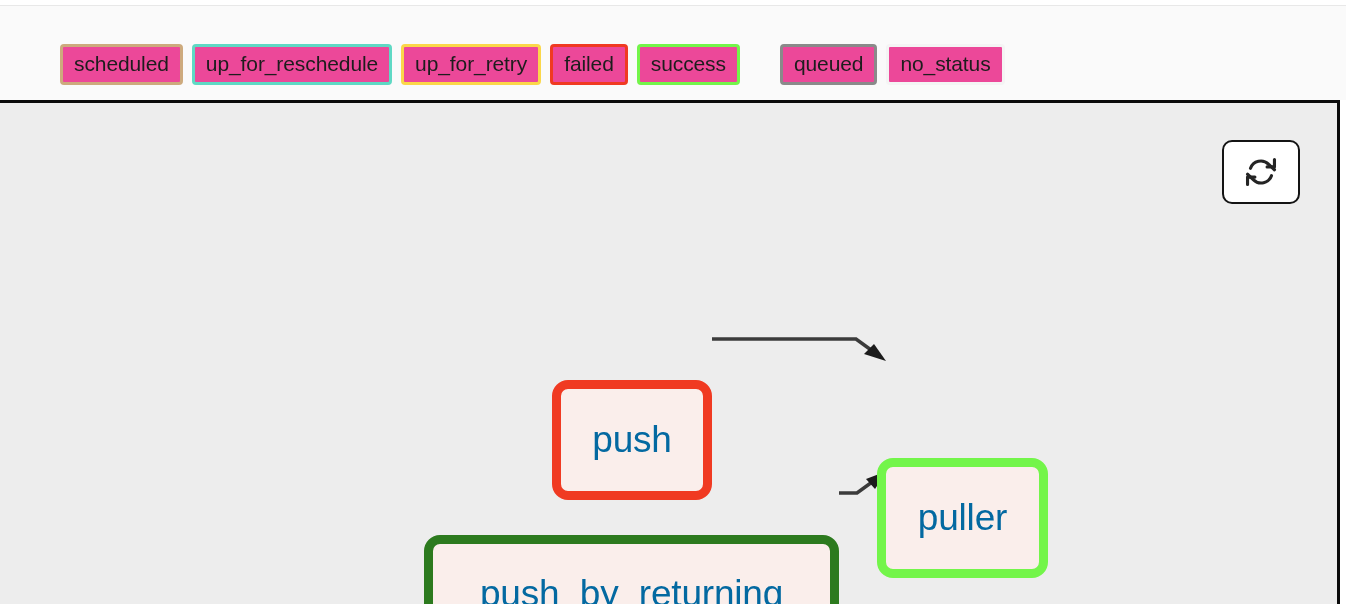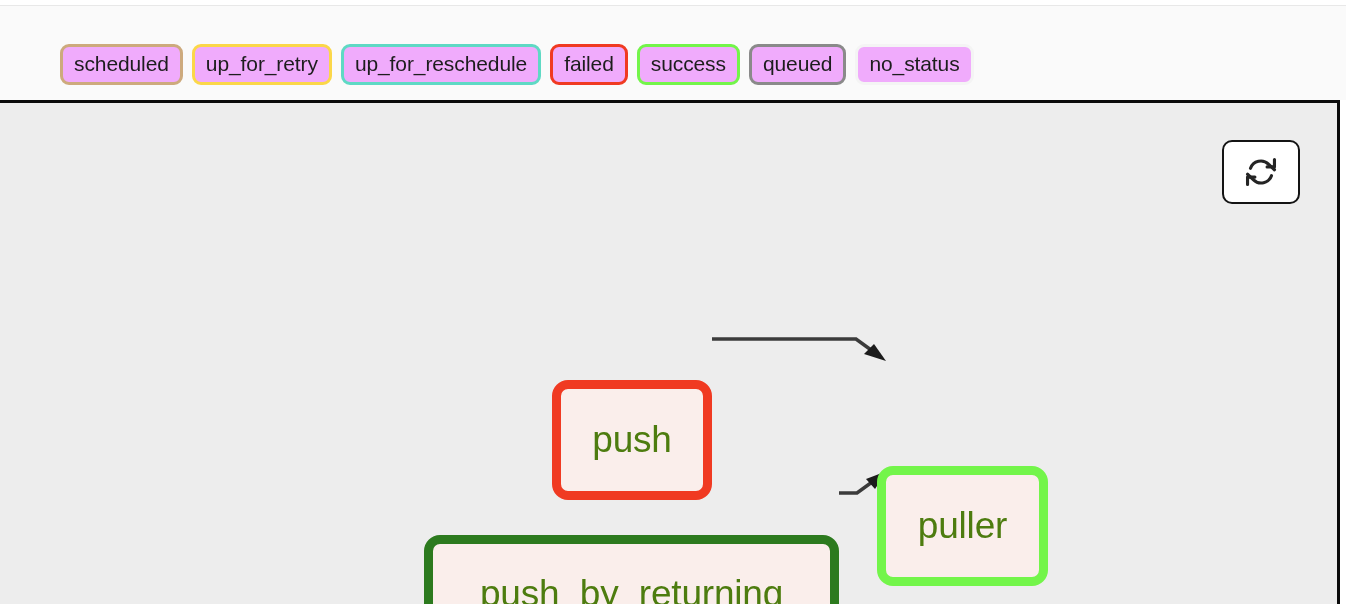--- a/index.html
+++ b/index.html
@@ -37,24 +37,24 @@
   }
   #legend-list {
     position: absolute;
     left: 60px;
     top: 38px;
     display: flex;
     align-items: center;
     gap: 9px;
   }
   .legend-pill {
-    background: #f0abfc;
+    background: #ec4899;
     border-style: solid;
     border-width: 3px;
-    border-radius: 9px;
+    border-radius: 4px;
     padding: 4px 11px 5px 11px;
     font-size: 21px;
     line-height: 26px;
     color: #1d1d1d;
     white-space: nowrap;
     letter-spacing: -0.1px;
   }
 
   
   #graph-canvas {
@@ -106,21 +106,21 @@
     border-radius: 16px;
     display: flex;
     align-items: center;
     justify-content: center;
     box-sizing: border-box;
     cursor: pointer;
   }
   .node-label {
     font-size: 37px;
     line-height: 40px;
-    color: #4d7c0f;
+    color: #0369a1;
     white-space: nowrap;
     letter-spacing: -0.2px;
   }
 
   #node-push {
     left: 552px;
     top: 277px;
     width: 160px;
     height: 120px;
     border-width: 9px;
@@ -145,30 +145,30 @@
 
 <div id="top-rule"></div>
 
 <div id="legend-bar">
   <div id="legend-list">
 
     <span class="legend-pill" style="border-color: rgb(205, 170, 125);">scheduled</span>
 
 
 
+    <span class="legend-pill" style="border-color: rgb(95, 217, 196);">up_for_reschedule</span>
+
     <span class="legend-pill" style="border-color: rgb(251, 215, 73);">up_for_retry</span>
 
-    <span class="legend-pill" style="border-color: rgb(95, 217, 196);">up_for_reschedule</span>
-
     <span class="legend-pill" style="border-color: rgb(240, 58, 34);">failed</span>
 
 
     <span class="legend-pill" style="border-color: rgb(115, 245, 74);">success</span>
 
-    <span class="legend-pill" style="border-color: rgb(138, 138, 138);">queued</span>
+    <span class="legend-pill" style="border-color: rgb(138, 138, 138); margin-left: 31px;">queued</span>
 
     <span class="legend-pill" style="border-color: rgb(244, 244, 244);">no_status</span>
 
   </div>
 </div>
 
 <div id="graph-canvas" style="background: rgb(237, 237, 237);">
 
   <svg id="edges-layer" viewBox="0 0 1340 504" width="1340" height="504">
     <g fill="none" stroke="#3b3b3b" stroke-width="3.5">
@@ -184,21 +184,21 @@
   </svg>
 
   <div class="node" id="node-push" style="border-color: rgb(240, 58, 34); background: rgb(250, 238, 235);">
     <span class="node-label">push</span>
   </div>
 
   <div class="node" id="node-push-by-returning" style="border-color: rgb(44, 122, 30); background: rgb(250, 238, 235);">
     <span class="node-label">push_by_returning</span>
   </div>
 
-  <div class="node" id="node-puller" style="border-color: rgb(115, 245, 74); background: rgb(250, 238, 235); margin-top: 8px;">
+  <div class="node" id="node-puller" style="border-color: rgb(115, 245, 74); background: rgb(250, 238, 235);">
     <span class="node-label">puller</span>
   </div>
 
 </div>
 
 <div id="refresh-button" title="Refresh">
   <span>
     <svg width="34" height="34" viewBox="0 0 24 24" fill="none" stroke="#242424" stroke-width="2.2" stroke-linecap="round" stroke-linejoin="round">
       <polyline points="21.5,3.2 21.5,8.4 16.3,8.4"></polyline>
       <polyline points="2.5,20.8 2.5,15.6 7.7,15.6"></polyline>

